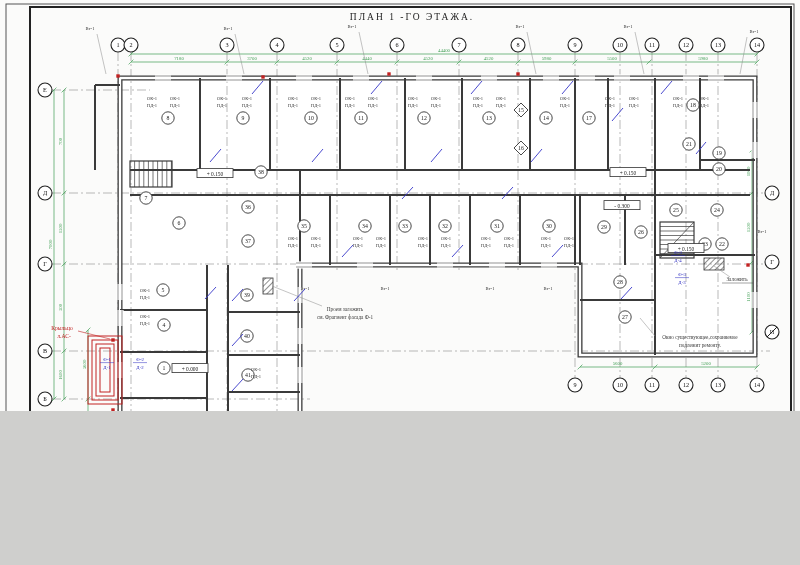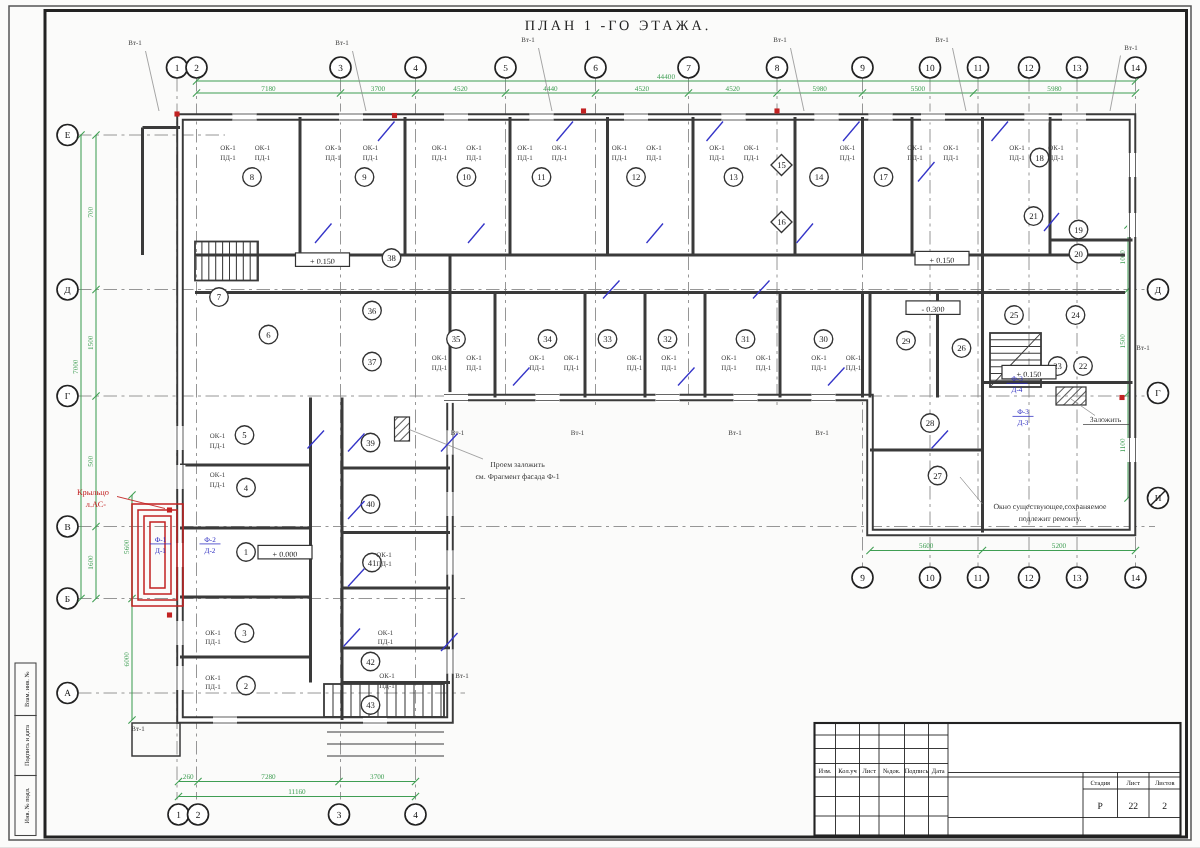--- a/index.html
+++ b/index.html
@@ -1,16 +1,16 @@
 <!DOCTYPE html>
 <html><head>
 <meta charset="utf-8">
 <style>
   html,body{margin:0;padding:0;background:#cfcfcd;}
-  #sheet{position:relative;width:800px;height:565px;background:#fbfbfa;overflow:hidden;
+  #sheet{position:relative;width:800px;height:411px;background:#fbfbfa;overflow:hidden;
          font-family:"Liberation Serif",serif;}
   svg{position:absolute;left:0;top:0;}
   text{text-anchor:middle;}
   .dim{fill:#3f9e53;font-size:4.8px;}
   .lbl{fill:#3a3a3a;font-size:4.6px;}
   .room{fill:#1c1c1c;font-size:5.8px;}
   .axis{fill:#111;font-size:6.2px;}
   .note{fill:#3a3a3a;font-size:5.2px;}
   .redt{fill:#c22222;font-size:5.6px;}
   .elev{fill:#1c1c1c;font-size:5.4px;}

